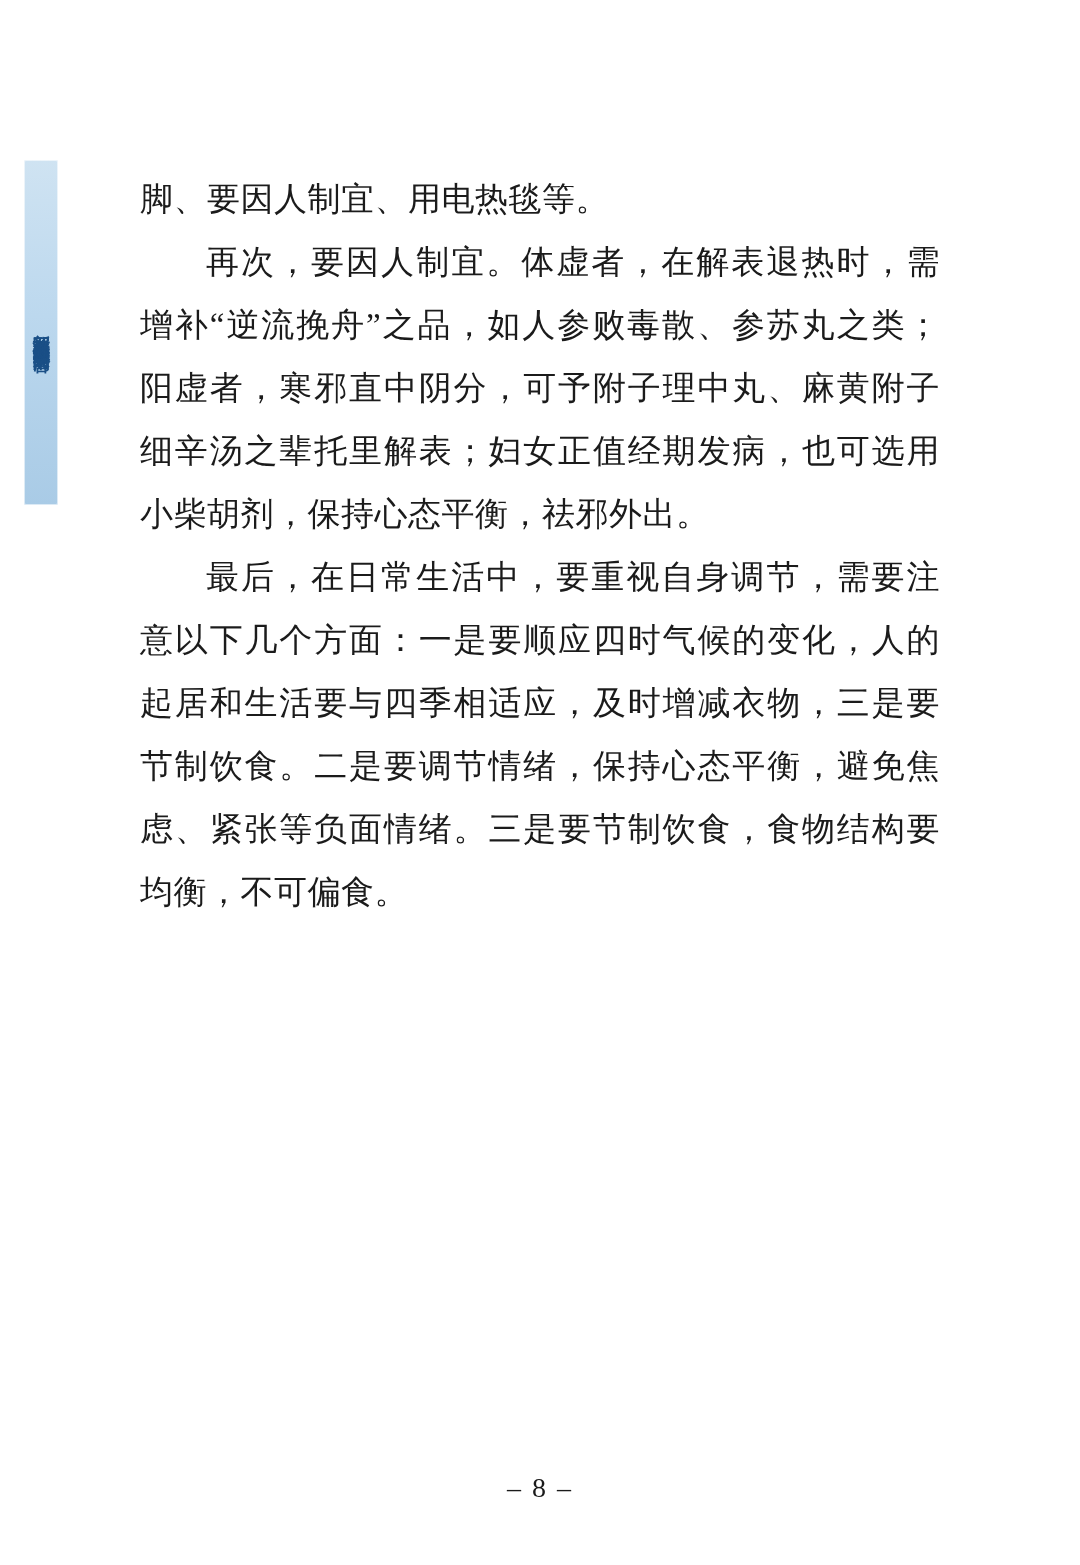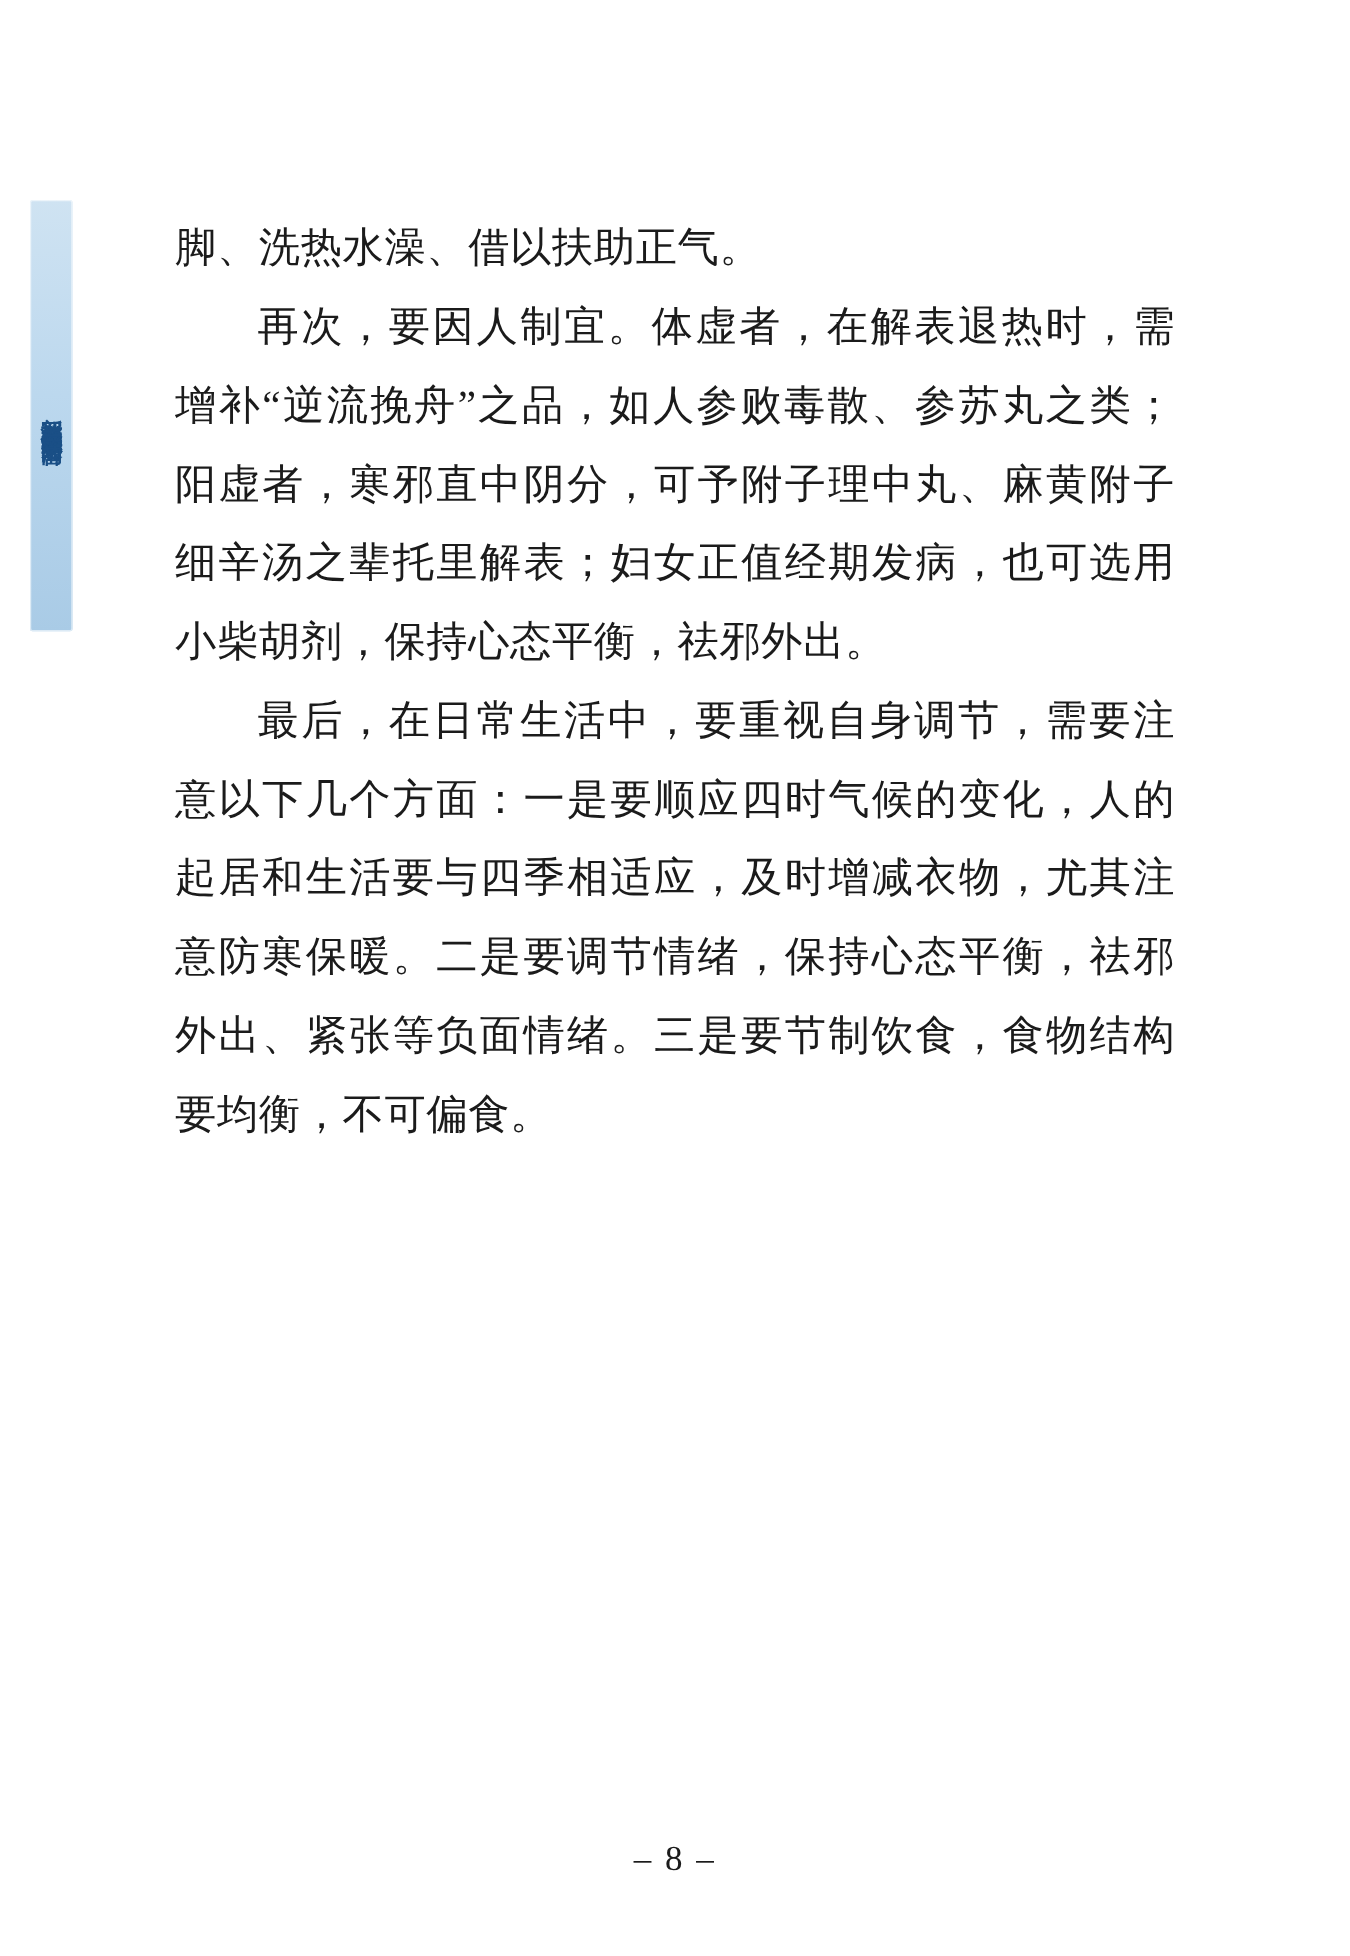--- a/index.html
+++ b/index.html
@@ -91,20 +91,20 @@
 </head>
 <body>
 
 <div id="page">
 
   <div id="side-tab">
     <div class="vtext">新型冠状病毒感染中医药防治问答</div>
   </div>
 
   <div id="body-text">
-    <p class="para">脚、洗热水澡、借以扶助正气。</p>
+    <p class="para">脚、要因人制宜、用电热毯等。</p>
     <p class="para indent">再次，要因人制宜。体虚者，在解表退热时，需增补“逆流挽舟”之品，如人参败毒散、参苏丸之类；阳虚者，寒邪直中阴分，可予附子理中丸、麻黄附子细辛汤之辈托里解表；妇女正值经期发病，也可选用小柴胡剂，保持心态平衡，祛邪外出。</p>
-    <p class="para indent">最后，在日常生活中，要重视自身调节，需要注意以下几个方面：一是要顺应四时气候的变化，人的起居和生活要与四季相适应，及时增减衣物，尤其注意防寒保暖。二是要调节情绪，保持心态平衡，祛邪外出、紧张等负面情绪。三是要节制饮食，食物结构要均衡，不可偏食。</p>
+    <p class="para indent">最后，在日常生活中，要重视自身调节，需要注意以下几个方面：一是要顺应四时气候的变化，人的起居和生活要与四季相适应，及时增减衣物，三是要节制饮食。二是要调节情绪，保持心态平衡，避免焦虑、紧张等负面情绪。三是要节制饮食，食物结构要均衡，不可偏食。</p>
   </div>
 
   <div id="page-number">– 8 –</div>
 
 </div>
 
 </body></html>

